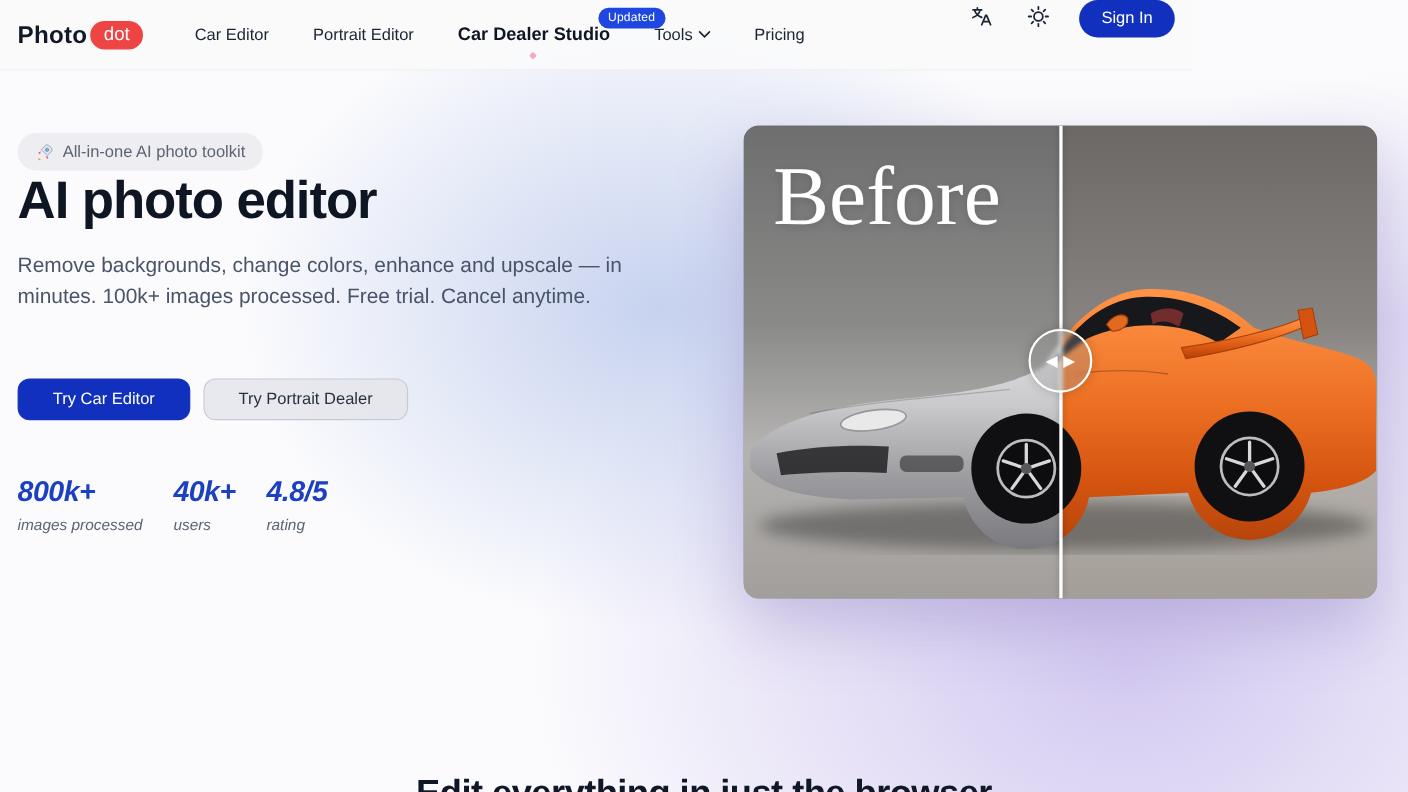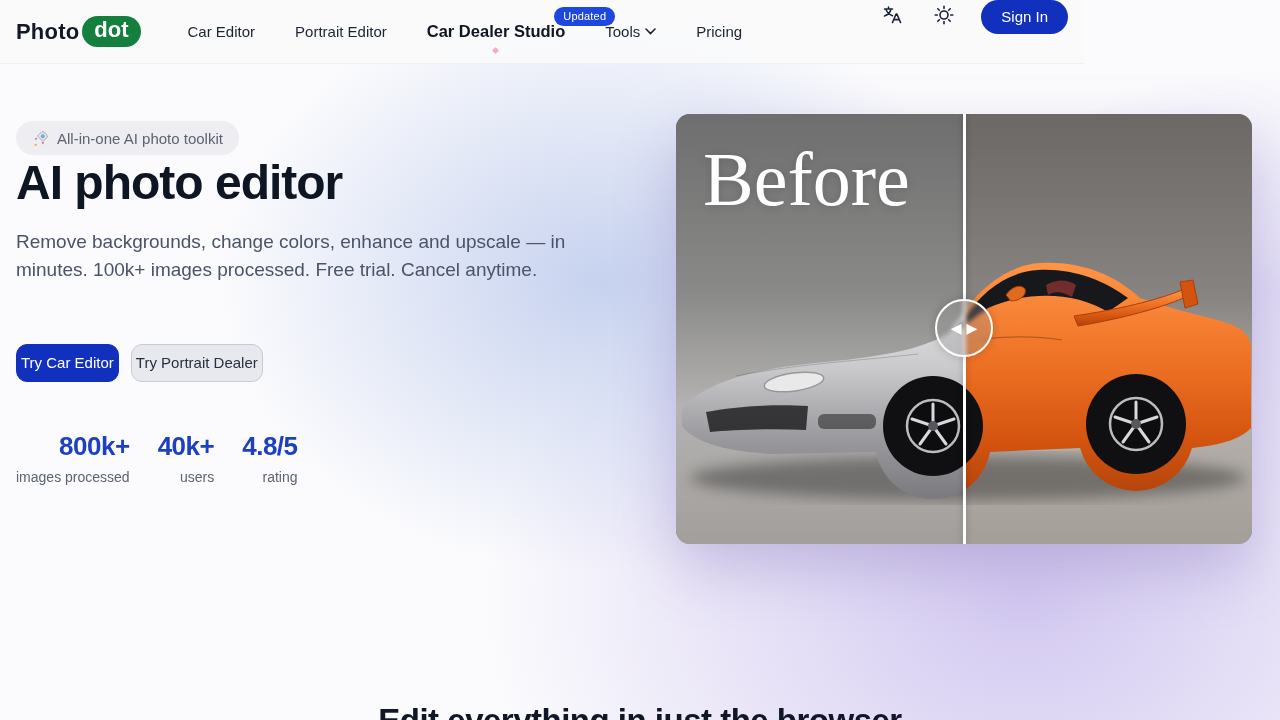--- a/index.html
+++ b/index.html
@@ -18,21 +18,21 @@
   
   .header {
     position:absolute; top:0; left:0; width:1084px; height:64px;
     background:rgba(250,250,251,.92);
     display:flex; align-items:center;
     border-bottom:1px solid rgba(16,24,40,.04);
   }
   .logo { display:flex; align-items:center; margin-left:16px; cursor:pointer; }
   .logo-photo { font-size:22px; font-weight:800; letter-spacing:.2px; color:#111827; }
   .logo-dot {
-    margin-left:3px; background:#15803d; color:#fff; font-weight:700; font-size:22px;
+    margin-left:3px; background:#ef4444; color:#fff; font-weight:400; font-size:17px;
     padding:3px 12px 6px 12px; border-radius:17px; line-height:1;
   }
   .nav { display:flex; align-items:center; margin-left:47px; }
   .nav-item { font-size:15px; color:#1b2433; cursor:pointer; white-space:nowrap; }
   .nav-item + .nav-item { margin-left:40px; }
   .nav-item.featured { font-size:16.5px; font-weight:700; color:#0e1523; position:relative; }
   .updated-badge {
     position:absolute; top:-15px; right:-50px;
     background:#1d47e0; color:#fff; font-size:11px; font-weight:500;
     padding:3px 9px 4px; border-radius:10px; letter-spacing:.2px;
@@ -58,25 +58,25 @@
   .h1 {
     position:absolute; left:16px; top:155px;
     font-size:48px; font-weight:600; letter-spacing:-1px; color:#0e1523;
   }
   .hero-desc {
     position:absolute; left:16px; top:228px; width:588px;
     font-size:19px; line-height:28px; color:#49536а;
     color:#4a5468;
   }
   .cta-row { position:absolute; left:16px; top:344px; display:flex; gap:12px; }
-  .btn { font-family:inherit; font-size:15px; cursor:pointer; border-radius:11px; padding:9px 4px 10px; }
+  .btn { font-family:inherit; font-size:15px; cursor:pointer; border-radius:11px; padding:9px 31px 10px; }
   .btn-primary { background:#1130bd; color:#fff; border:1px solid #1130bd; }
   .btn-secondary { background:rgba(228,229,234,.8); color:#27303f; border:1px solid #c7cad2; }
   .stats { position:absolute; left:16px; top:431px; display:flex; gap:28px; }
-  .stat { text-align:right; }
+  .stat { text-align:left;font-style:italic; }
   .stat-value { font-size:26px; font-weight:600; color:#1d40c0; letter-spacing:-.5px; }
   .stat-label { font-size:14px; color:#5b6472; margin-top:7px; }
 
   
   .compare {
     position:absolute; left:676px; top:114px; width:576px; height:430px;
     border-radius:14px; overflow:hidden;
     box-shadow:0 24px 60px rgba(96,76,160,.28);
     background:#8a8a8a;
   }

